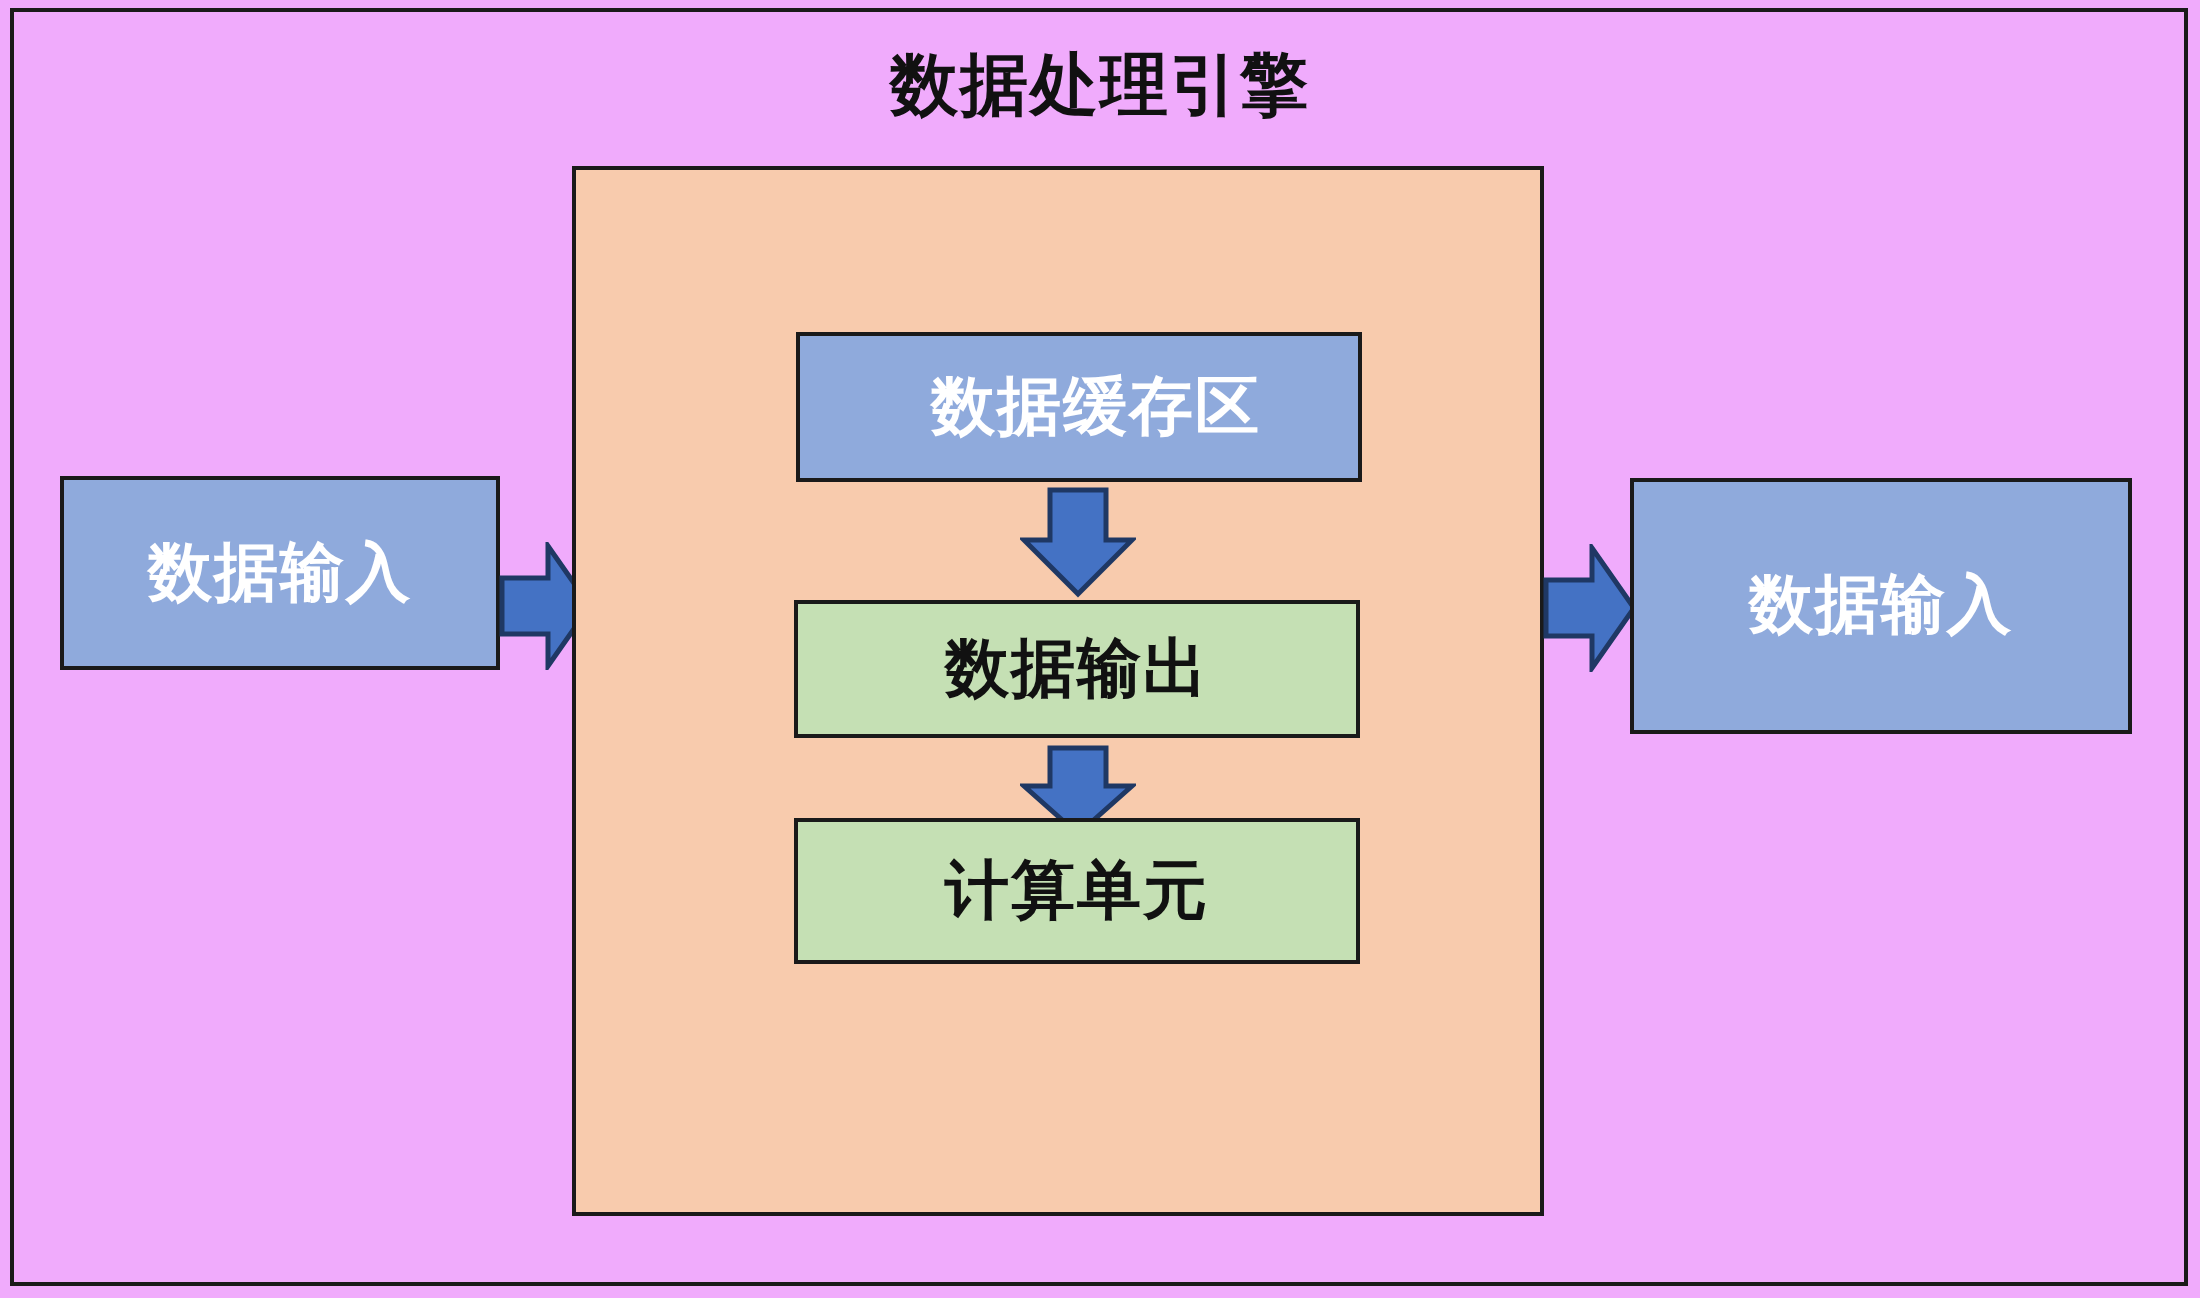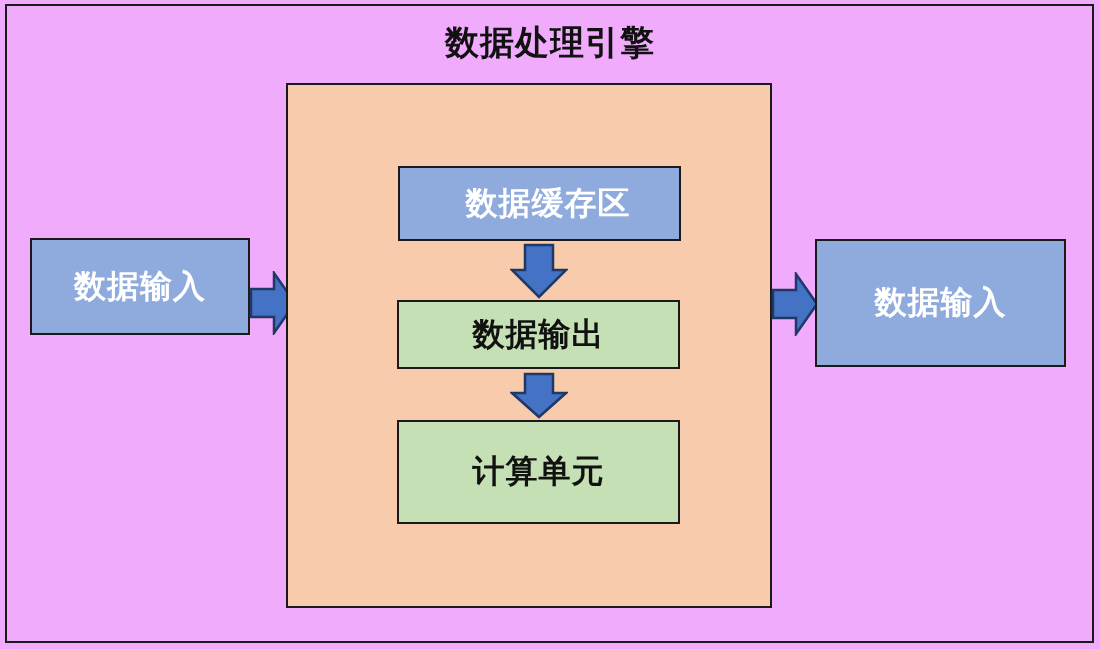--- a/index.html
+++ b/index.html
@@ -23,21 +23,21 @@
   .engine-container{position:absolute;left:286px;top:83px;width:486px;height:525px;
     background:var(--orange-fill);border:2.5px solid var(--border);}
   .node{position:absolute;display:flex;align-items:center;justify-content:center;
     font-size:32px;font-weight:700;border:2.5px solid var(--border);letter-spacing:1px;}
   .node.blue{background:var(--blue-fill);color:var(--text-light);}
   .node.green{background:var(--green-fill);color:var(--text-dark);}
   .input-box{left:30px;top:238px;width:220px;height:97px;}
   .output-box{left:815px;top:239px;width:251px;height:128px;}
   .buffer-box{left:110px;top:81px;width:283px;height:75px;padding-left:17px;}
   .control-box{left:109px;top:215px;width:283px;height:69px;}
-  .compute-box{left:109px;top:335px;width:283px;height:104px;}
+  .compute-box{left:109px;top:324px;width:283px;height:73px;}
   .arrow{position:absolute;display:block;}
   .arrow polygon{fill:var(--arrow-fill);stroke:var(--arrow-stroke);
     stroke-width:2.5;stroke-linejoin:miter;}
   .arrow-in{left:249px;top:271px;}
   .arrow-out{left:771px;top:272px;}
   .arrow-d1{left:222px;top:158px;}
   .arrow-d2{left:222px;top:287px;}
 </style>
 </head>
 <body>

